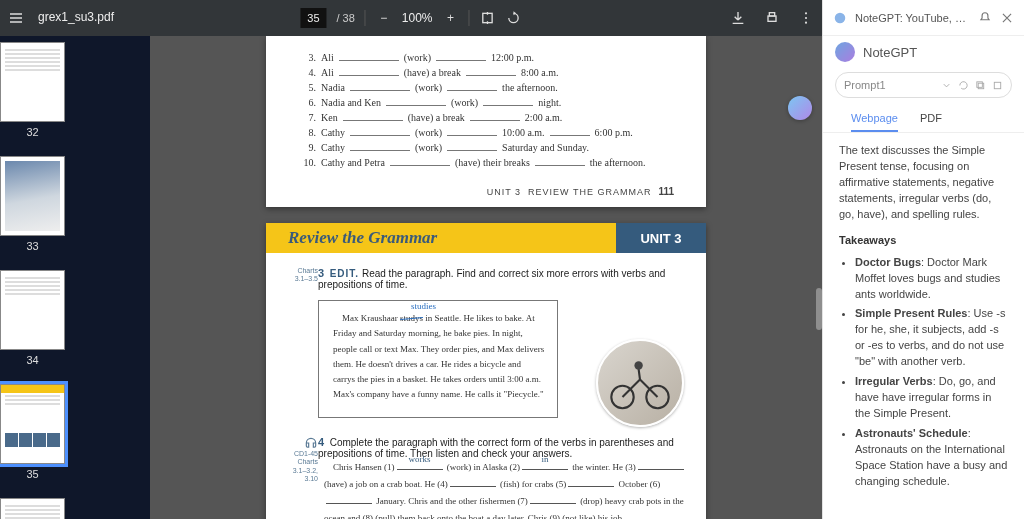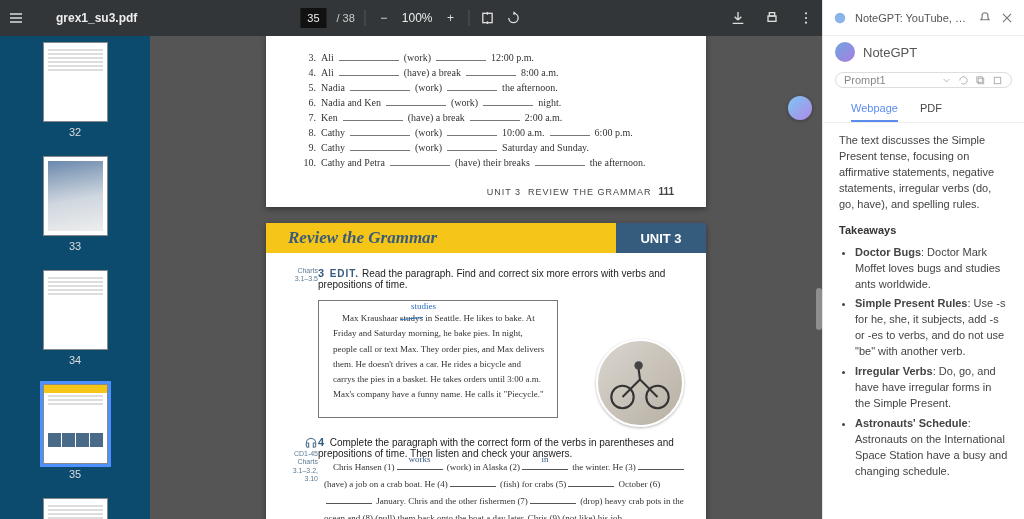--- a/index.html
+++ b/index.html
@@ -1,30 +1,30 @@
 <!DOCTYPE html>
 <html><head>
 <meta charset="utf-8">
 <style>
 * { box-sizing: border-box; margin: 0; padding: 0; }
 body { font-family: Arial, sans-serif; font-size: 12px; background: #fff; overflow: hidden; }
 .app { display: flex; width: 1024px; height: 519px; }
 .viewer { width: 822px; height: 519px; display: flex; flex-direction: column; background: #535353; }
 .toolbar { height: 36px; background: #323639; color: #eee; display: flex; align-items: center; padding: 0 8px; gap: 10px; position: relative; }
-.tb-left { display: flex; align-items: center; gap: 32px; font-weight: bold; }
+.tb-left { display: flex; align-items: flex-start; gap: 14px; }
 .tb-center { position: absolute; left: 50%; transform: translateX(-50%); display: flex; align-items: center; gap: 10px; }
 .tb-right { margin-left: auto; display: flex; align-items: center; gap: 18px; }
 .tb-ico { width: 16px; height: 16px; display: flex; align-items: center; justify-content: center; cursor: pointer; fill: #ddd; color: #ddd; }
 .filename { font-size: 12px; color: #eee; }
 .pageinput { width: 26px; height: 20px; background: #111; color: #eee; text-align: center; border: none; font-size: 11px; }
 .pagecount { font-size: 11px; color: #ccc; }
 .tbdiv { width: 1px; height: 16px; background: #555; }
 .zoom { font-size: 12px; color: #eee; }
 .body { flex: 1; display: flex; overflow: hidden; }
-.thumbs { width: 150px; background: #0c4a6e; overflow-y: auto; padding: 6px 0 20px; display: flex; flex-direction: column; align-items: center; gap: 18px; }
+.thumbs { width: 150px; background: #0f172a; overflow-y: auto; padding: 6px 0 20px; display: flex; flex-direction: column; align-items: flex-start; gap: 18px; }
 .thumb { display: flex; flex-direction: column; align-items: center; gap: 4px; }
 .thumb .tbox { width: 65px; height: 80px; background: #fff; border: 1px solid #888; position: relative; overflow: hidden; font-size: 3px; color: #777; padding: 4px; }
 .thumb.current .tbox { outline: 3px solid #4d90fe; }
 .thumb .tlabel { color: #ddd; font-size: 11px; }
 .pagearea { flex: 1; background: #555; overflow-y: auto; display: flex; flex-direction: column; align-items: center; padding: 0 0 20px; position: relative; }
 .page { width: 440px; background: #fff; box-shadow: 0 2px 6px rgba(0,0,0,.4); margin-bottom: 16px; font-size: 10px; color: #222; }
 .page1 { padding: 12px 32px 10px; }
 .exln { display: flex; align-items: baseline; gap: 5px; margin: 4px 0; font-size: 10px; color: #333; font-family: Georgia, serif; }
 .exn { width: 18px; text-align: right; }
 .blank { border-bottom: 1px solid #777; height: 9px; display: inline-block; }
@@ -49,21 +49,21 @@
 .cpara { font-family: Georgia, serif; font-size: 9px; line-height: 1.9; color: #333; margin-left: 6px; }
 .cblank { border-bottom: 1px solid #555; display: inline-block; height: 10px; width: 46px; margin: 0 2px; position: relative; }
 .cblank .ans { position:absolute; bottom:1px; left:0; right:0; text-align:center; font-family: cursive; color:#355b7d; font-size:9px;}
 .side { width: 202px; height: 519px; border-left: 1px solid #e2e2e2; display: flex; flex-direction: column; background: #fff; }
 .shead { height: 36px; display: flex; align-items: center; padding: 0 10px; border-bottom: 1px solid #eee; gap: 8px; }
 .sname { font-size: 11px; color: #555; flex: 1; white-space: nowrap; overflow: hidden; text-overflow: ellipsis; }
 .sico { width: 14px; height: 14px; cursor: pointer; fill: #777; color:#777; }
 .brand { display: flex; align-items: center; gap: 8px; padding: 6px 12px; }
 .brandmark { width: 20px; height: 20px; border-radius: 50%; background: linear-gradient(135deg,#6ea5e0,#aa7de0); }
 .brandtxt { font-size: 13px; color: #555; }
-.promptbar { margin: 4px 12px 8px; height: 16px; border: 1px solid #ddd; border-radius: 13px; display: flex; align-items: center; padding: 0 8px; gap: 6px; }
+.promptbar { margin: 4px 12px 8px; height: 26px; border: 1px solid #ddd; border-radius: 13px; display: flex; align-items: center; padding: 0 8px; gap: 6px; }
 .promptbar span.pl { font-size: 11px; color: #888; flex: 1; }
 .mini { width: 11px; height: 11px; fill: #aaa; cursor: pointer; color:#aaa;}
 .tabs { display: flex; gap: 22px; padding: 0 28px; border-bottom: 1px solid #eee; font-size: 11px; }
 .tab { padding: 6px 0; color: #444; cursor: pointer; }
 .tab.active { color: #5b8def; border-bottom: 2px solid #5b8def; }
 .panel { flex: 1; overflow-y: auto; padding: 10px 16px 30px; font-size: 11px; color: #444; line-height: 1.45; }
 .panel h4 { font-size: 11px; font-weight: bold; margin: 10px 0 6px; color: #333; }
 .panel p { margin-bottom: 10px; }
 .panel ul, .panel ol { padding-left: 16px; }
 .panel li { margin-bottom: 4px; }

